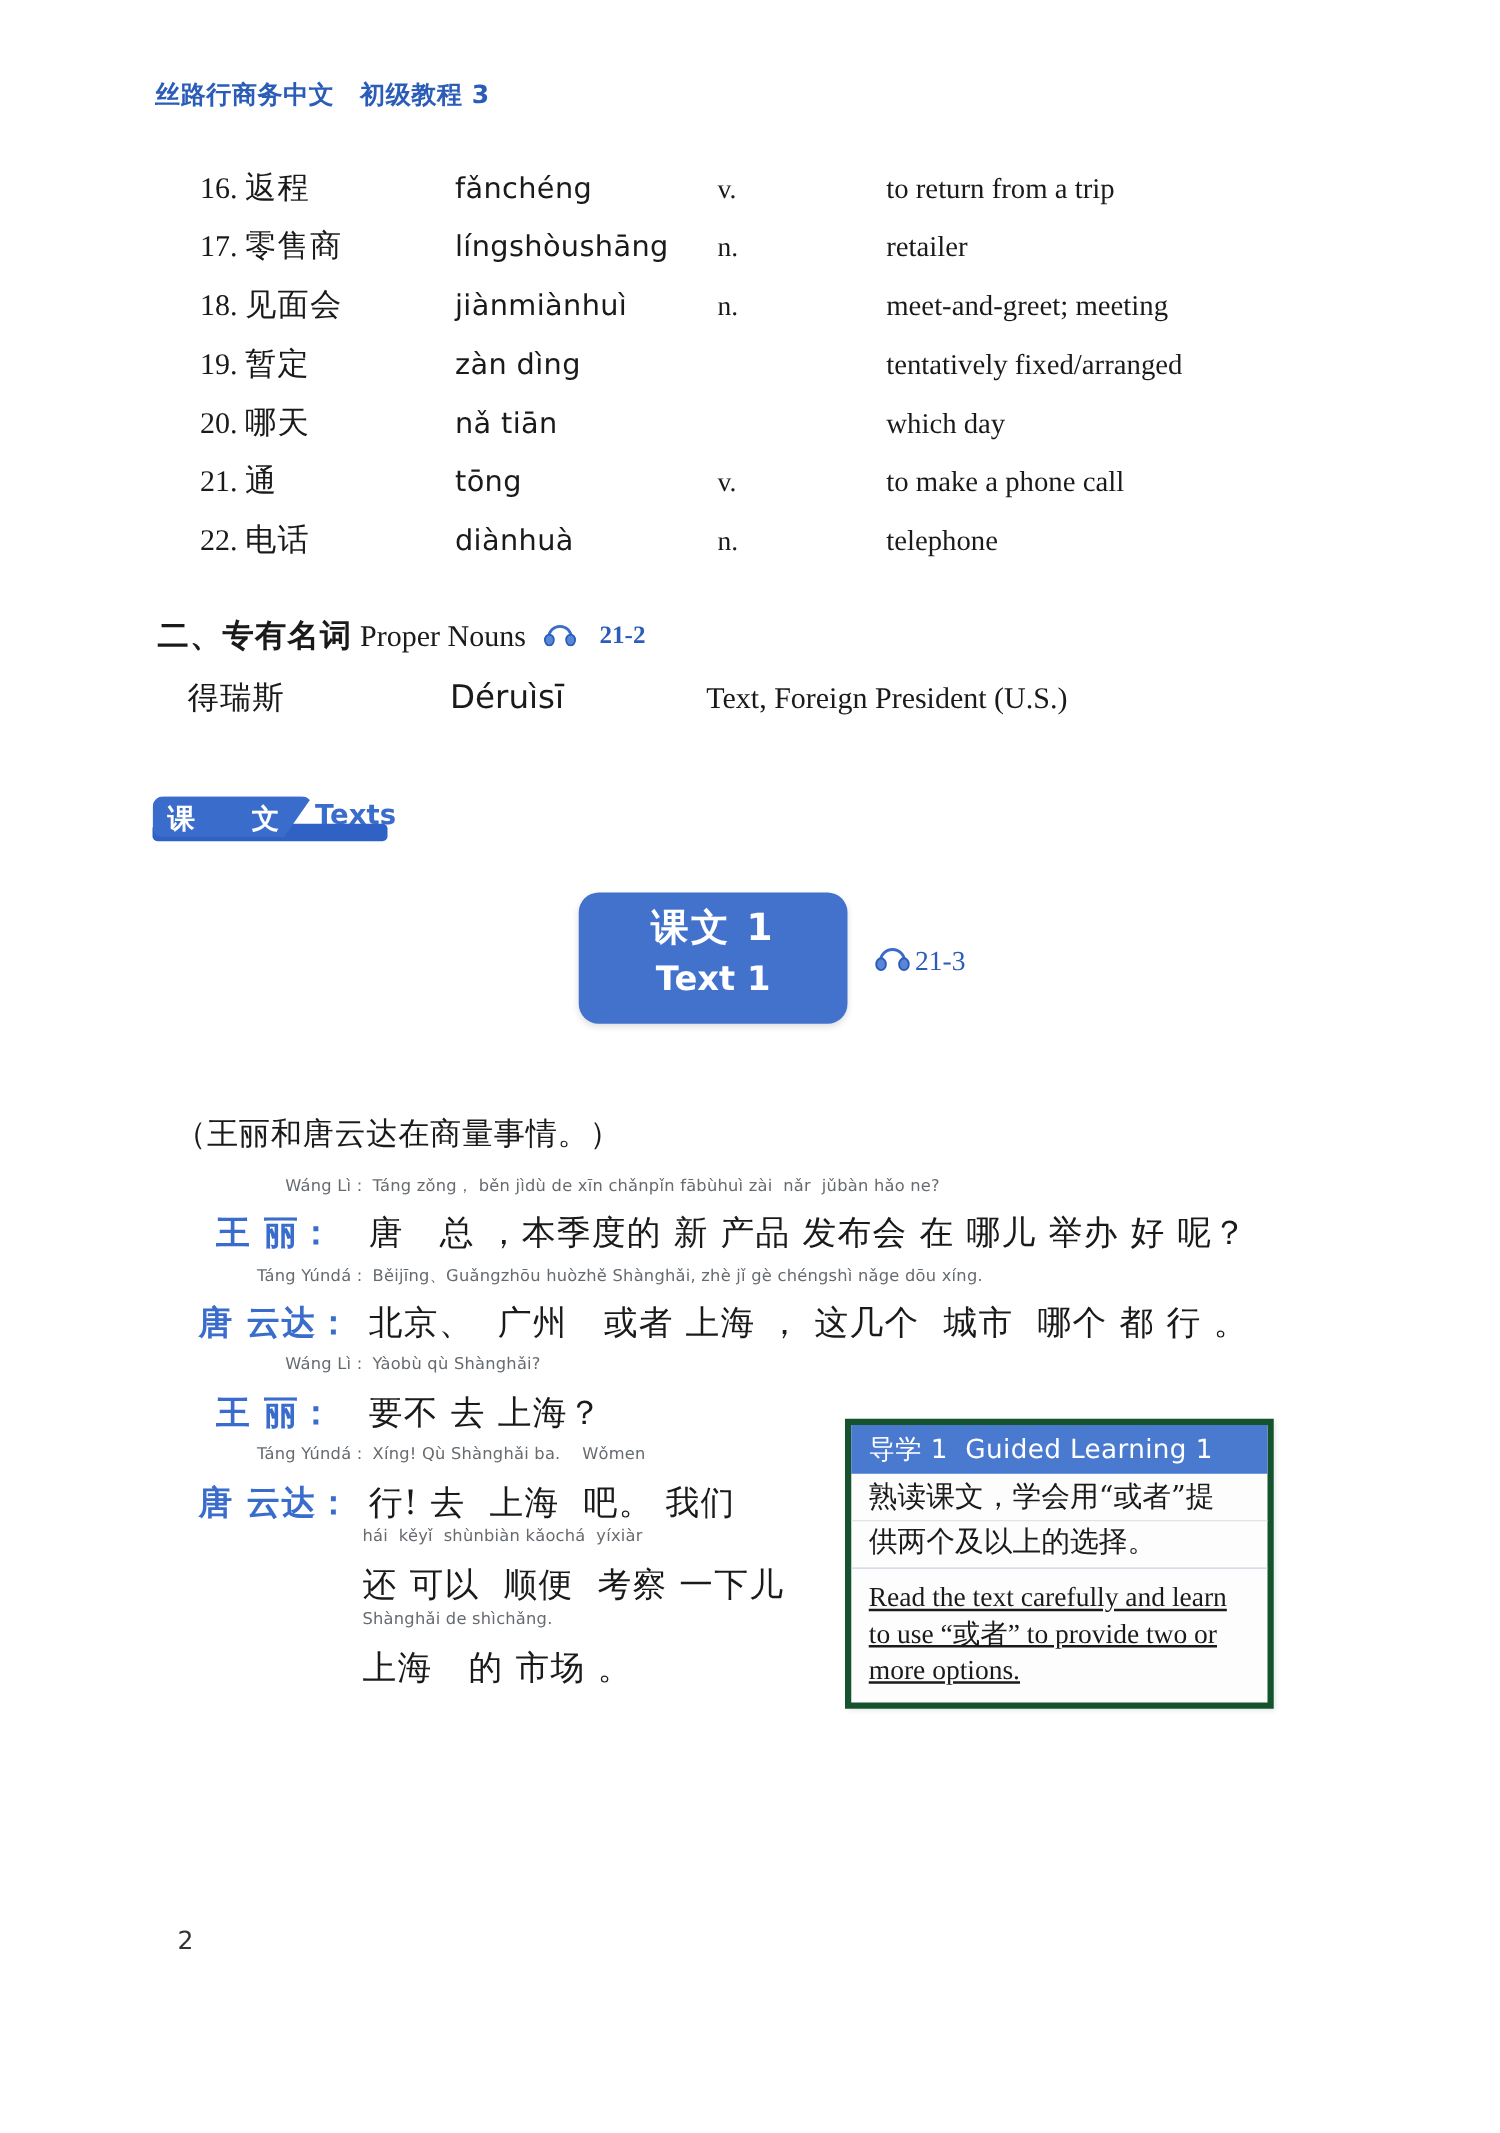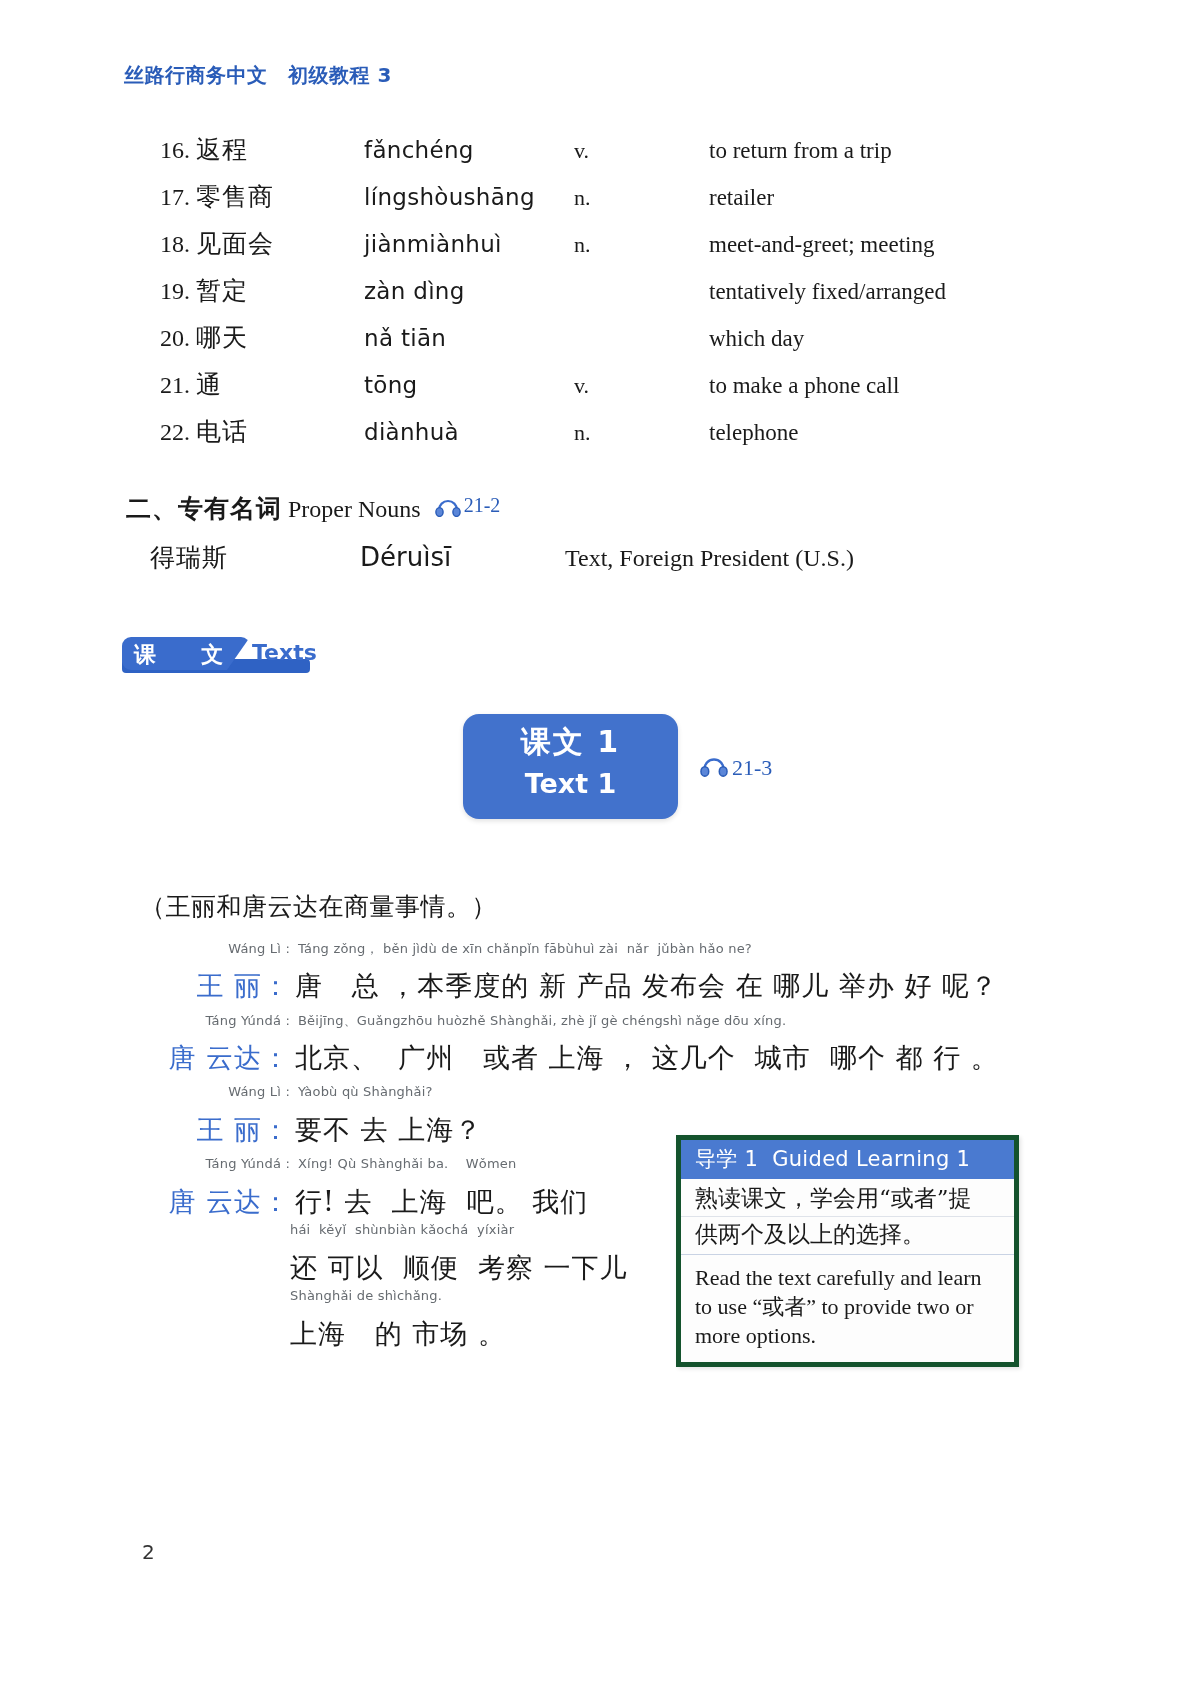--- a/index.html
+++ b/index.html
@@ -44,21 +44,21 @@
   
   .sec-head {
     position:absolute; left:126px; top:492px;
     display:flex; align-items:baseline; gap:6px;
   }
   .sec-cn {
     font-family:Liberation Mono, monospace; font-weight:bold;
     font-size:25px; letter-spacing:1px;
   }
   .sec-en { font-size:24px; font-family:"Liberation Serif", serif; }
-  .audio { display:inline-flex; align-items:flex-end; gap:3px; margin-left:8px; }
+  .audio { display:inline-flex; align-items:flex-start; gap:19px; margin-left:8px;font-weight:bold; }
   .audio .num {
     font-size:20px; color:#2a5cb8;
     font-family:"Liberation Serif", serif;
   }
   .audio svg { display:block; }
 
   
   .pn { position:absolute; left:150px; top:541px; display:flex; align-items:baseline; }
   .pn-hz {
     width:210px; font-size:25px;
@@ -133,22 +133,22 @@
   .ln-hz {
     display:flex; align-items:baseline;
     font-family:"DejaVu Serif", serif; font-size:27px;
     letter-spacing:1px; height:38px;
   }
   .sp-py {
     width:140px; text-align:right; padding-right:8px;
     white-space:pre;
   }
   .sp-hz {
-    width:140px; text-align:right; padding-right:5px;
-    color:#3a6ccc; font-weight:normal; white-space:pre;
+    width:140px; text-align:center; padding-right:5px;
+    color:#3a6ccc; font-weight:bold; white-space:pre;
   }
   .tx-py { white-space:pre; }
   .tx-hz { white-space:pre; }
   .cont-py { margin-left:140px; white-space:pre; }
   .cont-hz { margin-left:140px; white-space:pre; }
 
   
   .gl-box {
     position:absolute; left:676px; top:1135px;
     width:333px;
@@ -173,20 +173,21 @@
     font-family:"DejaVu Serif", serif;
     font-size:23px; line-height:1.0;
     padding:6px 12px 8px 14px;
     border-bottom:1px solid #c9d3e4;
     white-space:pre;
   }
   .gl-en {
     font-family:"Liberation Serif", serif;
     font-size:22px; line-height:1.32;
     padding:8px 12px 12px 14px;
+    text-decoration:underline;
   }
 
   
   .folio {
     position:absolute; left:142px; top:1540px;
     font-family:"DejaVu Sans", sans-serif;
     font-size:20px; color:#333;
   }
 </style>
 </head>

